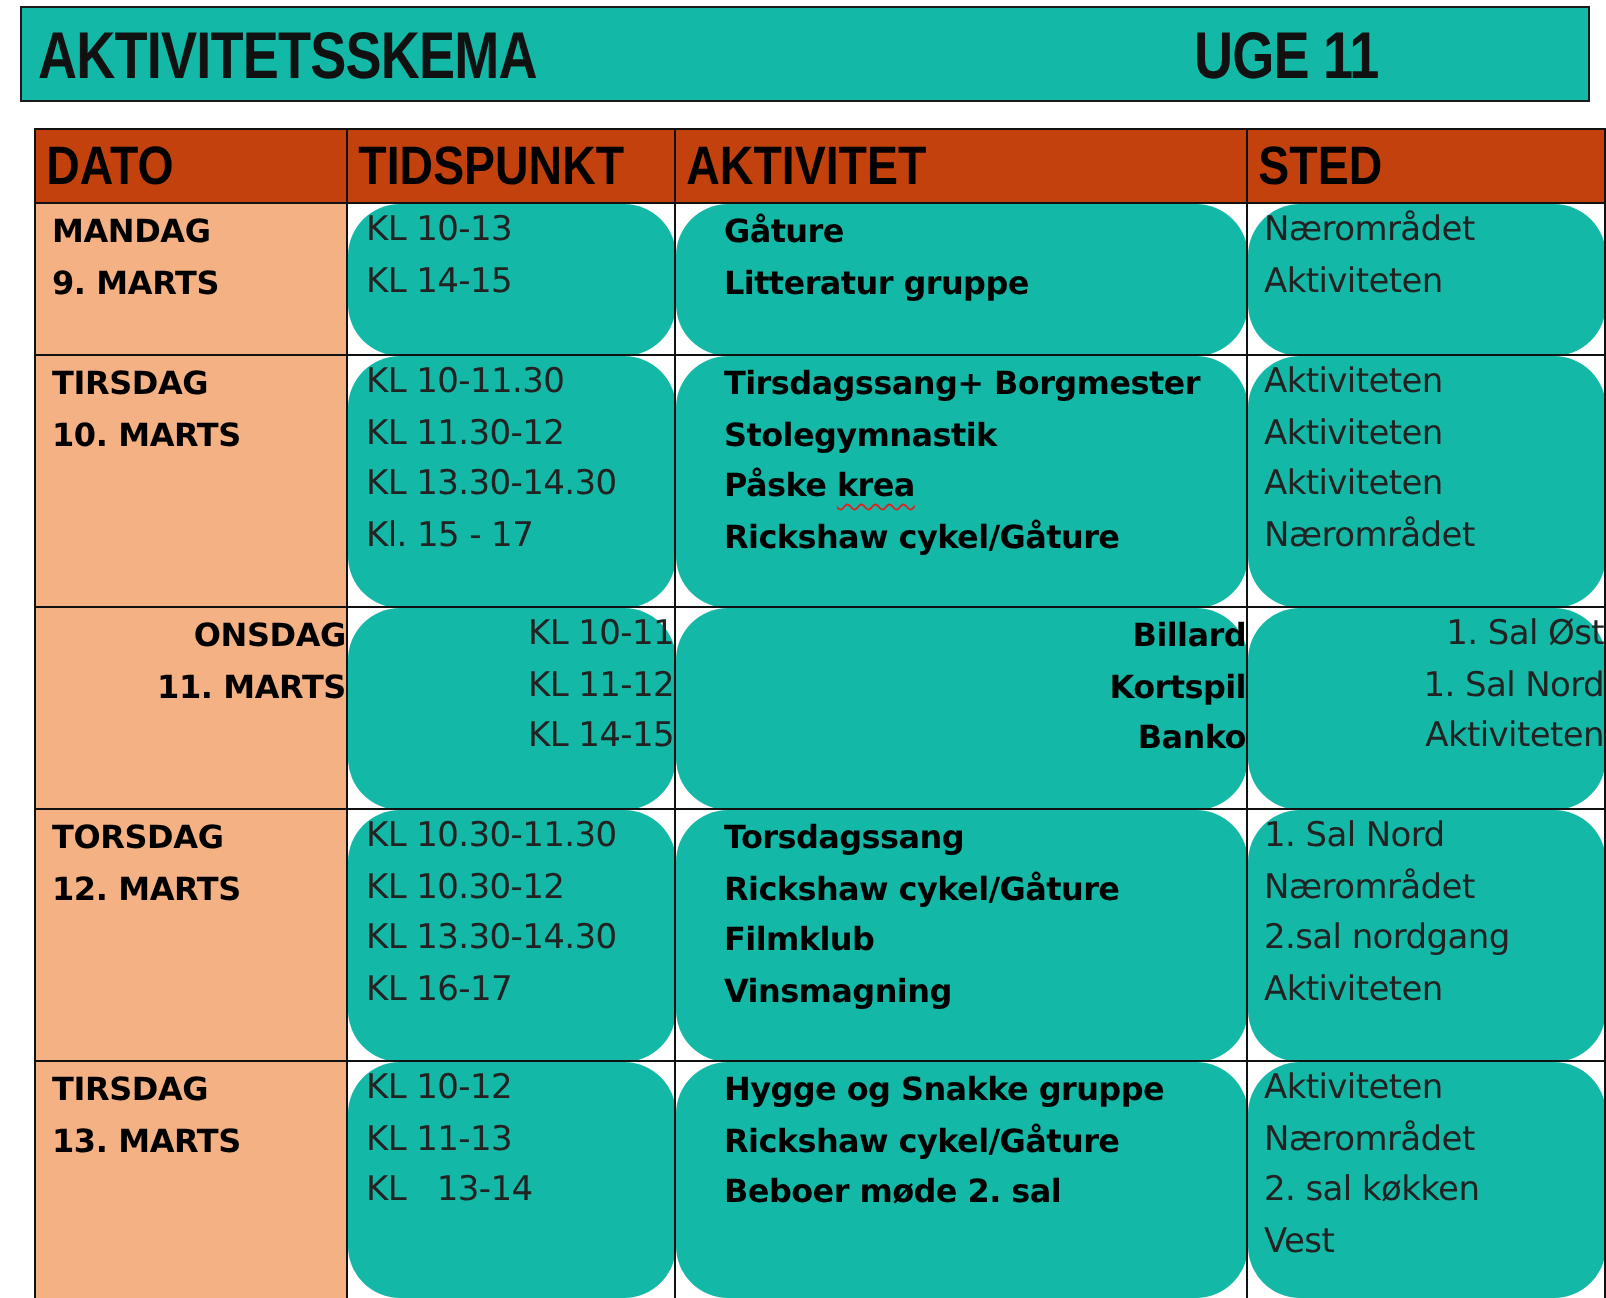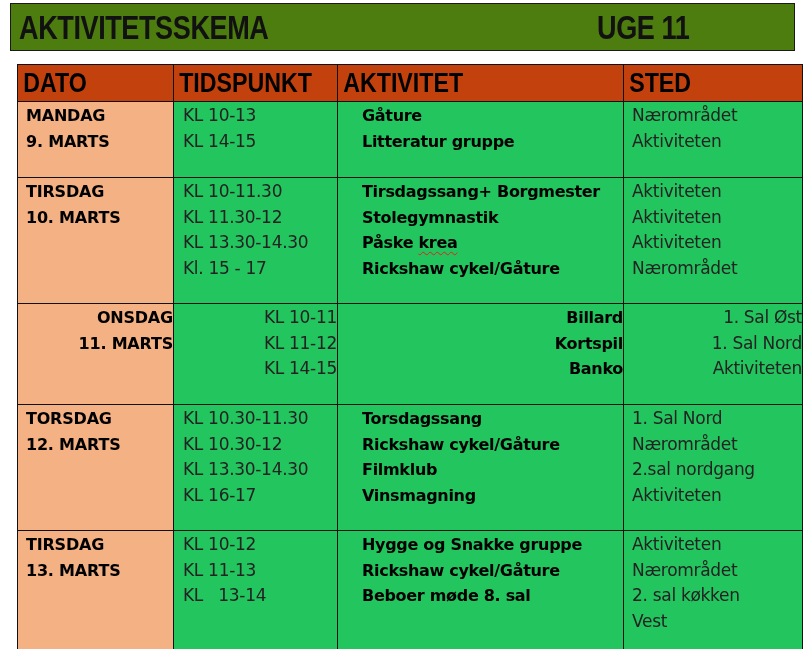--- a/index.html
+++ b/index.html
@@ -14,21 +14,21 @@
       overflow: hidden;
       font-family: "DejaVu Sans", sans-serif;
       color: #000;
     }
     .banner {
       position: absolute;
       left: 10px;
       top: 3px;
       width: 785px;
       height: 48px;
-      background: #4d7c0f;
+      background: #14b8a6;
       border: 1px solid #1a1a1a;
       box-sizing: border-box;
       text-align: center;
     }
     .banner-title, .banner-week {
       position: absolute;
       top: 4px;
       font-family: "Liberation Sans", sans-serif;
       font-weight: bold;
       font-size: 33px;
@@ -84,21 +84,21 @@
       display: block;
       font-family: "DejaVu Sans", sans-serif;
       font-weight: bold;
       font-size: 16px;
       line-height: 25.5px;
       padding-left: 8px;
       letter-spacing: -0.2px;
       white-space: nowrap;
     }
     td.dato .day { padding-top: 1px; }
-    td.tid, td.akt, td.sted { background: #22c55e; }
+    td.tid, td.akt, td.sted { background: #14b8a6; border-radius: 26px; }
     .line {
       display: block;
       font-size: 17px;
       line-height: 25.5px;
       white-space: nowrap;
     }
     td .cell-inner { padding-top: 1px; padding-left: 9px; }
     td.akt .cell-inner { padding-left: 8px; margin-left: 16px; }
     td.sted .cell-inner { padding-left: 8px; }
     .tid .line, .sted .line {
@@ -274,21 +274,21 @@
           <div class="cell-inner">
         <span class="line" style="white-space:pre">KL 10-12</span>
         <span class="line" style="white-space:pre">KL 11-13</span>
         <span class="line" style="white-space:pre">KL   13-14</span>
       </div>
         </td>
       <td class="akt">
           <div class="cell-inner">
         <span class="line">Hygge og Snakke gruppe</span>
         <span class="line">Rickshaw cykel/Gåture</span>
-        <span class="line">Beboer møde 8. sal</span>
+        <span class="line">Beboer møde 2. sal</span>
       </div>
         </td>
       <td class="sted">
           <div class="cell-inner">
         <span class="line">Aktiviteten</span>
         <span class="line">Nærområdet</span>
         <span class="line">2. sal køkken</span>
         <span class="line">Vest</span>
       </div>
         </td>

